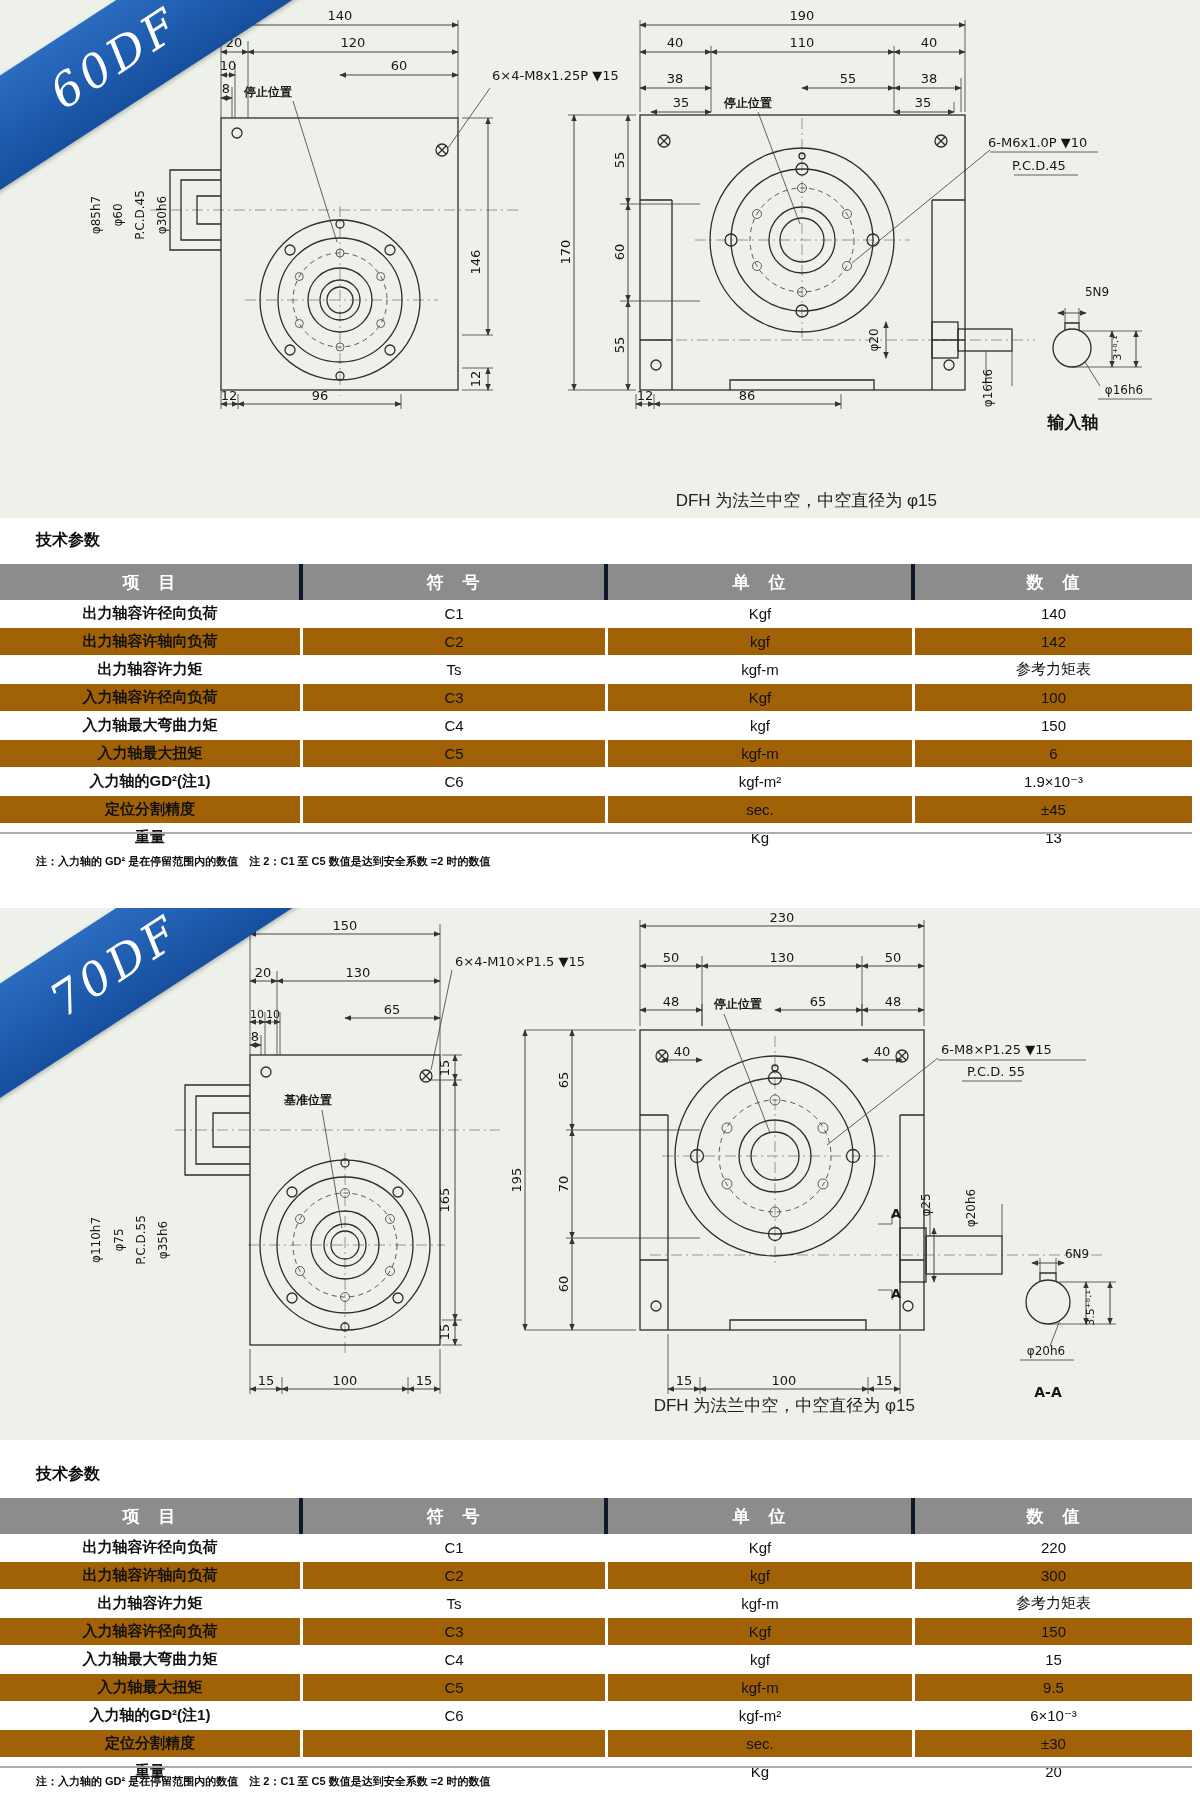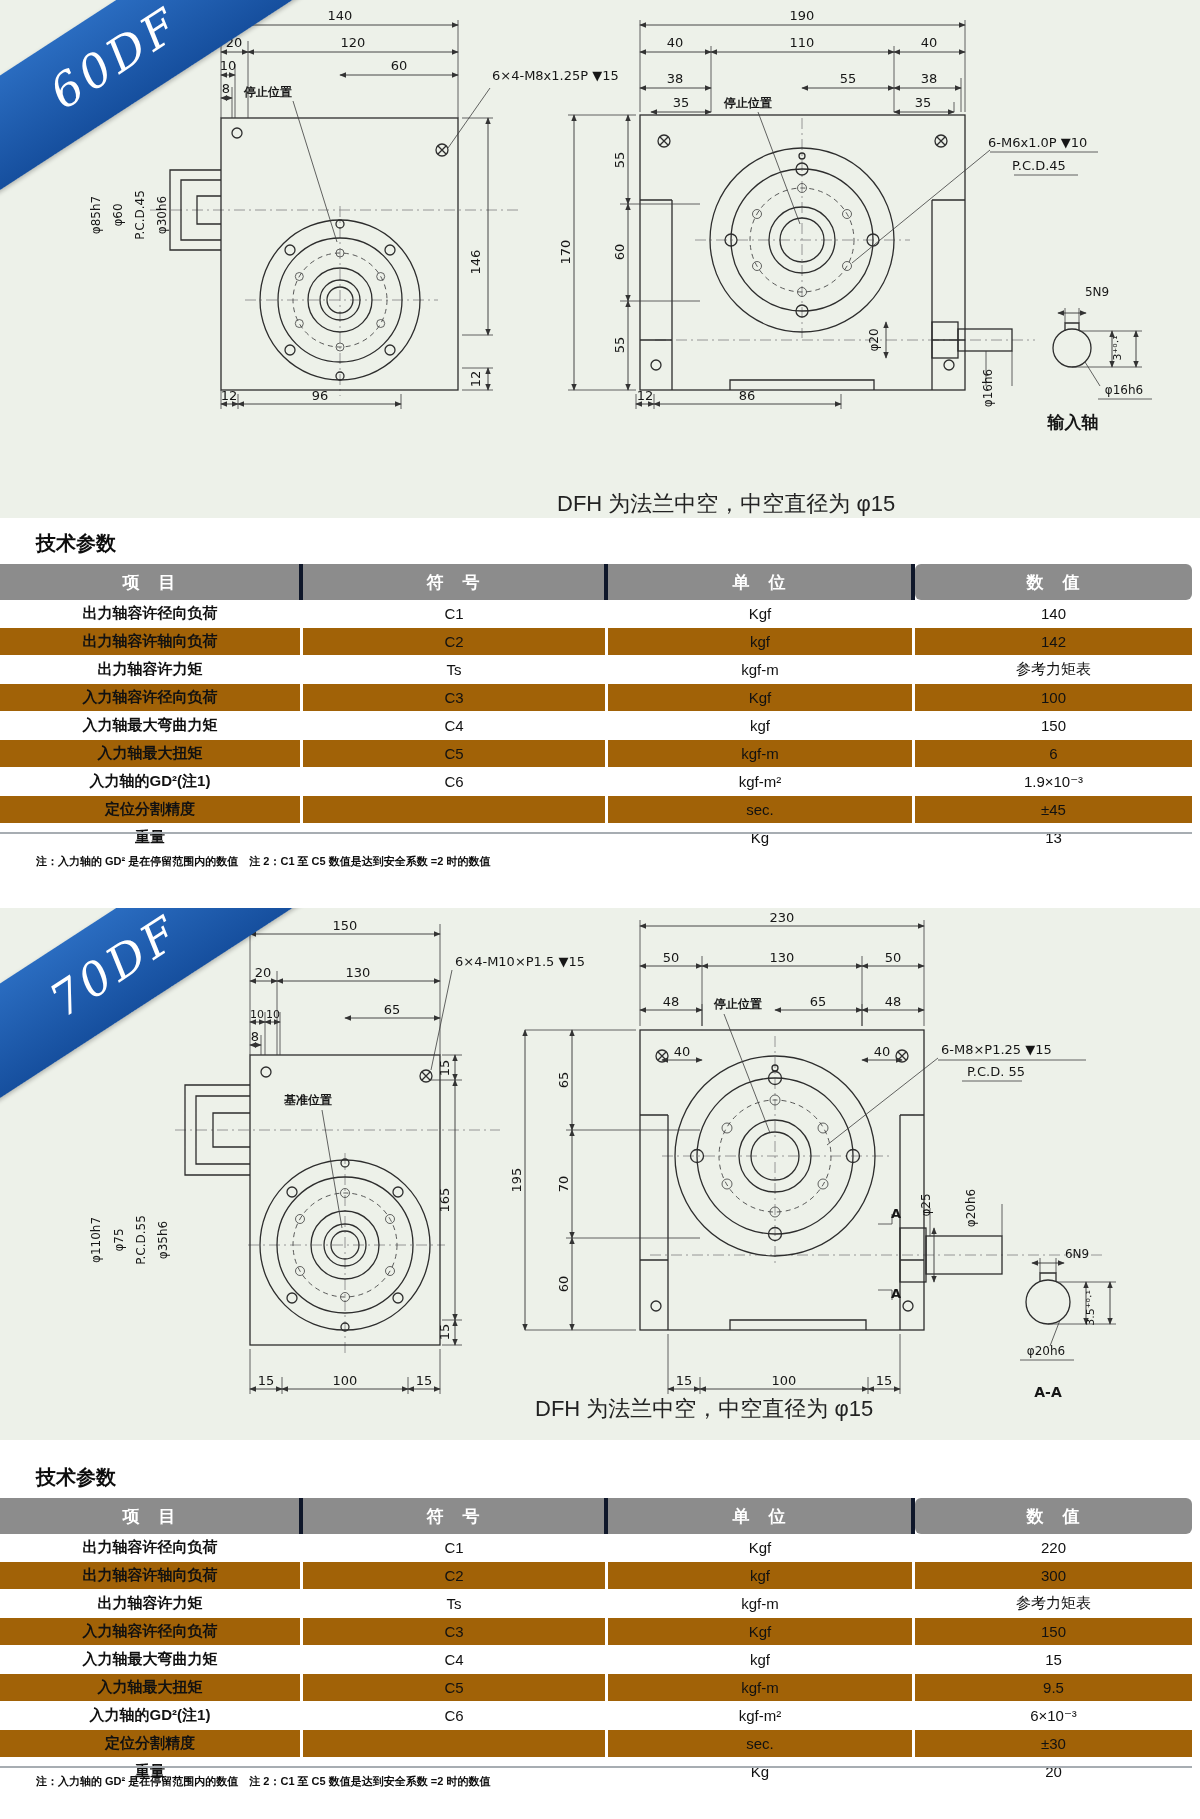--- a/index.html
+++ b/index.html
@@ -14,32 +14,32 @@
           box-shadow:0 2px 4px rgba(0,0,0,.25);}
   .ribbon span{color:#fff;font-family:"DejaVu Serif","Liberation Serif",serif;
                font-style:italic;font-size:46px;letter-spacing:4px;}
   .dwg{position:absolute;left:0;top:0;}
   .ol{stroke:#2d2d2d;stroke-width:1.3;fill:none;}
   .tl{stroke:#3c3c3c;stroke-width:0.8;fill:none;}
   .cl{stroke:#808080;stroke-width:0.8;fill:none;stroke-dasharray:11 4 2 4;}
   .bc{stroke:#474747;stroke-width:0.9;fill:none;stroke-dasharray:5 4;}
   .dl{stroke:#333;stroke-width:0.9;fill:none;marker-start:url(#ar);marker-end:url(#ar);}
   svg text{font-family:"DejaVu Sans",sans-serif;fill:#161616;}
-  .caption{position:absolute;font-size:22px;color:#222;text-align:left;width:380px;}
+  .caption{position:absolute;font-size:17px;color:#222;text-align:right;width:380px;}
   #caption1{left:557px;top:489px;}
   #caption2{left:535px;top:1394px;}
-  .params-title{position:absolute;left:36px;font-size:20px;font-weight:bold;color:#0d0d0d;}
+  .params-title{position:absolute;left:36px;font-size:16px;font-weight:bold;color:#0d0d0d;}
   #title1{top:530px;}
   #title2{top:1464px;}
   table.ptable{position:absolute;left:0;width:1192px;border-collapse:separate;border-spacing:0;table-layout:fixed;}
   #table1{top:564px;}
   #table2{top:1498px;}
   .ptable th{background:#8c8c8c;color:#fff;font-size:17px;font-weight:bold;height:34px;
              border-right:4px solid #0f172a;letter-spacing:1px;}
-  .ptable th:last-child{border-right:none;border-radius:6px;}
+  .ptable th:last-child{border-right:none;}
   .ptable td{height:25px;font-size:15px;text-align:center;background:#ffffff;
              border-right:3px solid #fff;border-bottom:1px solid #fff;}
   .ptable td:last-child{border-right:none;}
   .ptable tr.alt td{background:#a16207;}
   .ptable td.item{font-weight:700;}
   .tbl-bottom{position:absolute;left:0;width:1192px;height:2px;background:#a7adb2;}
   #tblline1{top:832px;}
   #tblline2{top:1766px;}
   .note{position:absolute;left:36px;font-size:11px;font-weight:bold;color:#0d0d0d;width:1100px;}
   #note1{top:854px;}

